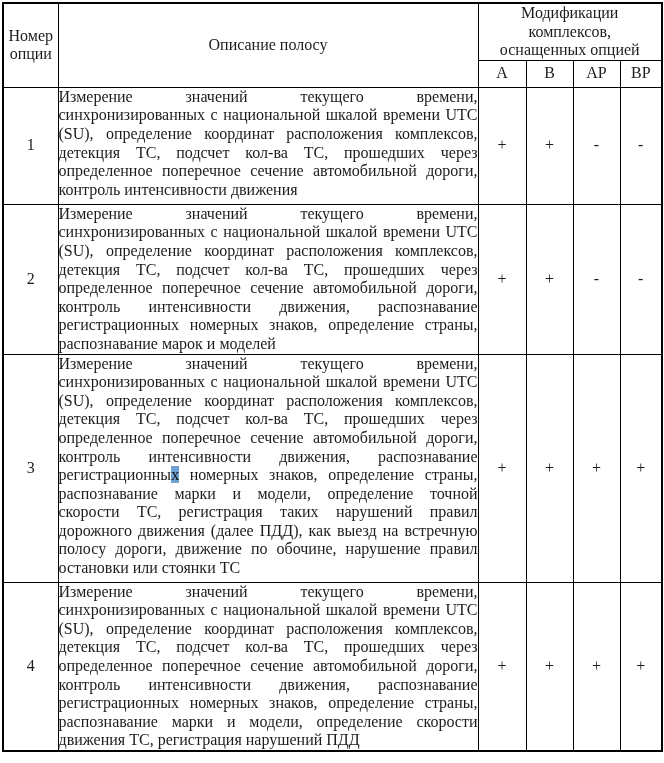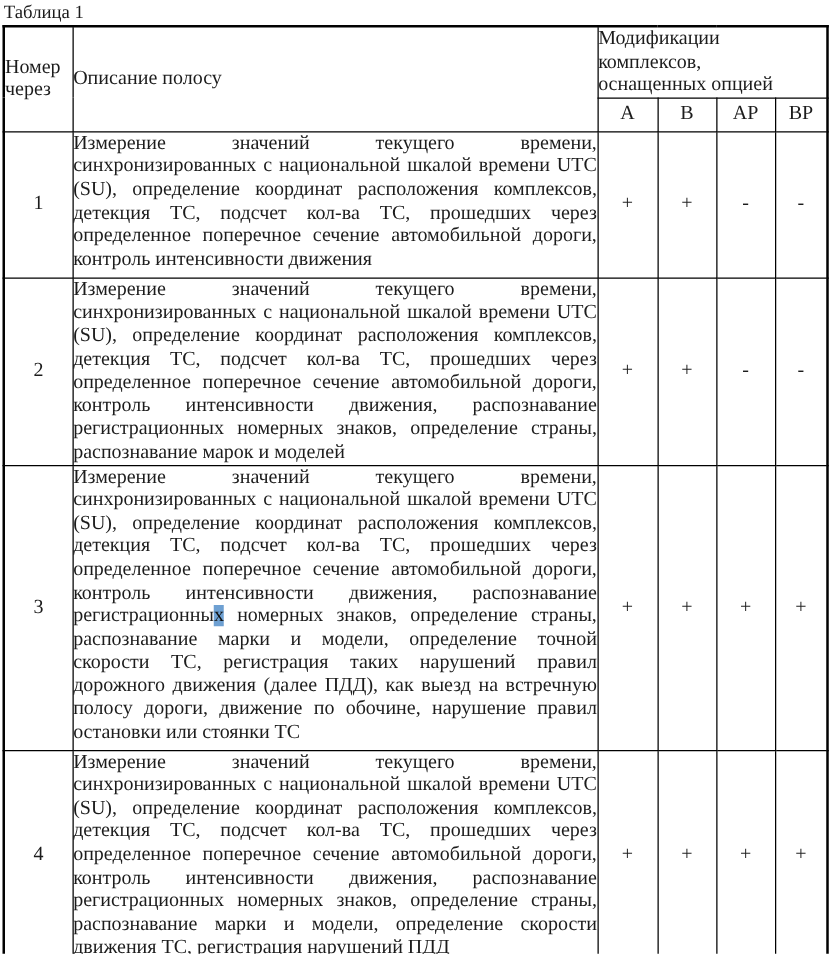--- a/index.html
+++ b/index.html
@@ -27,21 +27,21 @@
     border: 2px solid #000;
   }
   table.doc-table th,
   table.doc-table td {
     border: 1px solid #000;
     font-weight: normal;
     font-size: 16px;
     line-height: 18.6px;
     padding: 0;
   }
-  tr.h1 th { height: 56px; text-align: left; vertical-align: middle; }
+  tr.h1 th { height: 56px; text-align: center; vertical-align: middle; }
   tr.h2 th { height: 27px; text-align: center; vertical-align: middle; }
   th.c-num { padding: 0 2px; }
   th.c-mods .wrapcap { display: inline-block; max-width: 158px; }
   td.num {
     text-align: center;
     vertical-align: middle;
   }
   td.desc {
     text-align: justify;
     vertical-align: top;
@@ -55,34 +55,33 @@
   tr.r1 td { height: 138px; }
   tr.r2 td { height: 228px; }
   tr.r3 td { height: 168px; }
   span.hl { color: #10100f; }
 </style>
 </head>
 <body>
 
 <div class="page">
 
-  <div class="caption">Таблица 1</div>
 
   <table class="doc-table">
     <colgroup>
       <col style="width:55px">
       <col style="width:420px">
       <col style="width:48px">
       <col style="width:47px">
       <col style="width:47px">
       <col style="width:42px">
     </colgroup>
     <thead>
       <tr class="h1">
-        <th class="c-num" rowspan="2">Номер через</th>
+        <th class="c-num" rowspan="2">Номер опции</th>
         <th class="c-desc" rowspan="2">Описание полосу</th>
         <th class="c-mods" colspan="4"><span class="wrapcap">Модификации комплексов, оснащенных опцией</span></th>
       </tr>
       <tr class="h2">
         <th>А</th>
         <th>В</th>
         <th>АР</th>
         <th>ВР</th>
       </tr>
     </thead>

